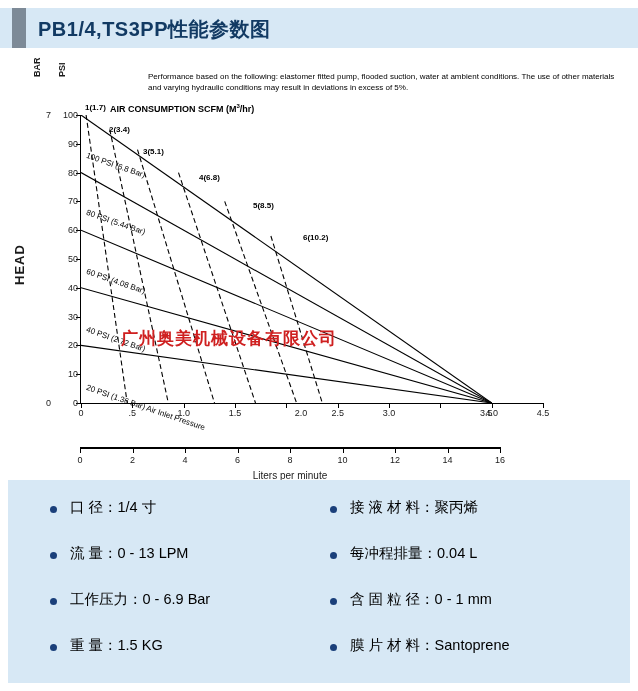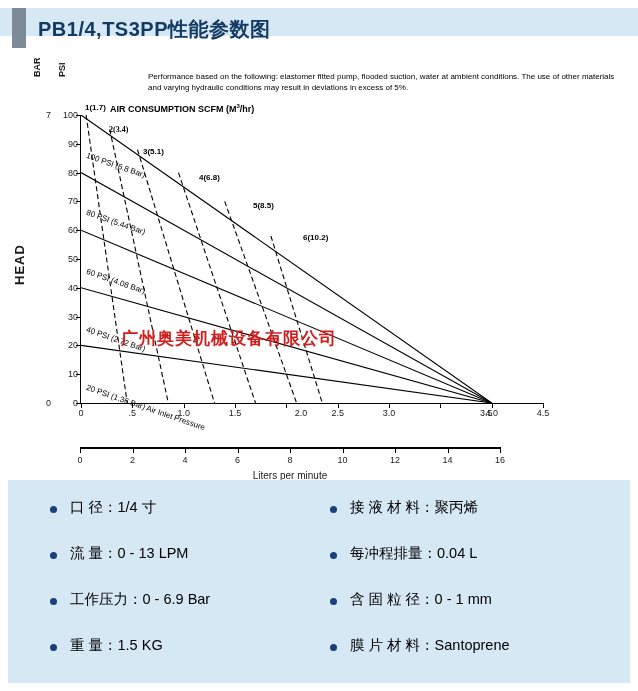--- a/index.html
+++ b/index.html
@@ -7,21 +7,21 @@
     width:638px;height:691px;
     background:#ffffff;
     font-family:"Liberation Sans", sans-serif;
     color:#1a1a1a;
     overflow:hidden;
   }
   .page{position:relative;width:638px;height:691px;}
 
   
   .header{
-    position:absolute;left:0;top:8px;width:638px;height:28px;
+    position:absolute;left:0;top:8px;width:638px;height:40px;
     background:#d7e8f5;
   }
   .header-bar{
     position:absolute;left:12px;top:0;width:14px;height:40px;
     background:#7d8a97;
   }
   .header-title{
     position:absolute;left:38px;top:8px;
     font-size:20px;font-weight:bold;color:#123a63;
     letter-spacing:0.5px;
@@ -157,21 +157,21 @@
           <polyline points="0.0,230.4 410.7,288.0" fill="none" stroke="#000" stroke-width="1.1"></polyline>
           <polyline points="5.1,0.0 46.2,288.0" fill="none" stroke="#000" stroke-width="1.1" stroke-dasharray="5,3"></polyline>
           <polyline points="28.7,14.4 87.3,288.0" fill="none" stroke="#000" stroke-width="1.1" stroke-dasharray="5,3"></polyline>
           <polyline points="56.5,34.6 133.5,288.0" fill="none" stroke="#000" stroke-width="1.1" stroke-dasharray="5,3"></polyline>
           <polyline points="97.5,57.6 174.5,288.0" fill="none" stroke="#000" stroke-width="1.1" stroke-dasharray="5,3"></polyline>
           <polyline points="143.7,86.4 215.6,288.0" fill="none" stroke="#000" stroke-width="1.1" stroke-dasharray="5,3"></polyline>
           <polyline points="189.9,121.0 241.3,288.0" fill="none" stroke="#000" stroke-width="1.1" stroke-dasharray="5,3"></polyline>
         </svg>
 
       <div class="clab" style="left:4px;  top:-12px;">1(1.7)</div>
-      <div class="clab" style="left:28px; top:10px;font-family:Liberation Serif, serif;">2(3.4)</div>
+      <div class="clab" style="left:28px; top:10px;">2(3.4)</div>
       <div class="clab" style="left:62px; top:32px;">3(5.1)</div>
       <div class="clab" style="left:118px;top:58px;">4(6.8)</div>
       <div class="clab" style="left:172px;top:86px;">5(8.5)</div>
       <div class="clab" style="left:222px;top:118px;">6(10.2)</div>
 
       <div class="plab" style="left:7px;  top:36px;  transform:rotate(19deg);transform-origin:left top;">100 PSI (6.8 Bar)</div>
       <div class="plab" style="left:7px;  top:93px;  transform:rotate(19deg);transform-origin:left top;">80 PSI (5.44 Bar)</div>
       <div class="plab" style="left:7px;  top:152px; transform:rotate(19deg);transform-origin:left top;">60 PSI (4.08 Bar)</div>
       <div class="plab" style="left:7px;  top:210px; transform:rotate(19deg);transform-origin:left top;">40 PSI (2.72 Bar)</div>
       <div class="plab" style="left:7px;  top:268px; transform:rotate(19deg);transform-origin:left top;">20 PSI (1.36 Bar) Air Inlet Pressure</div>

